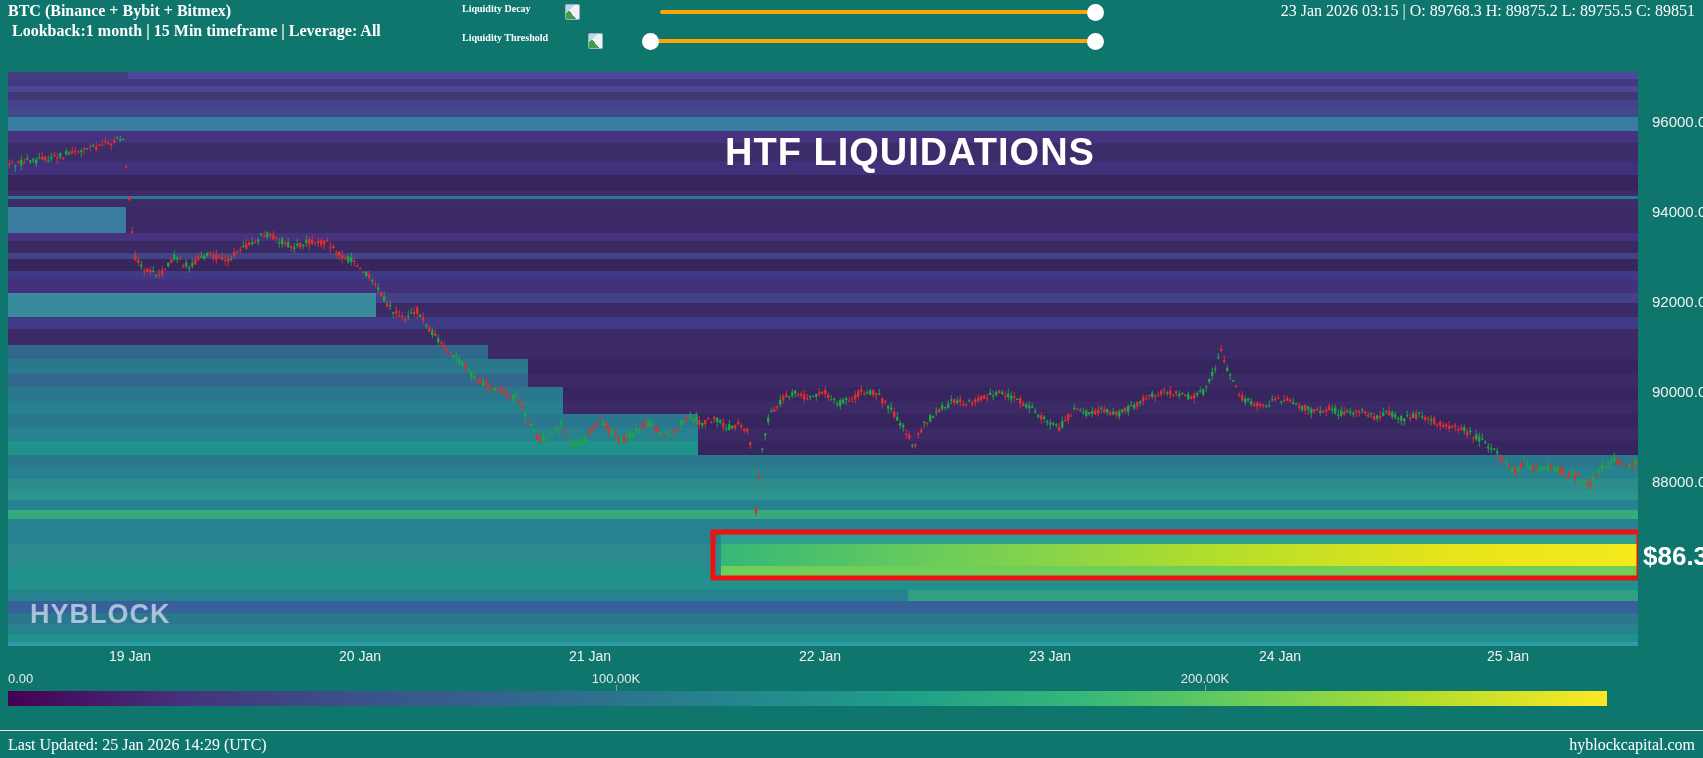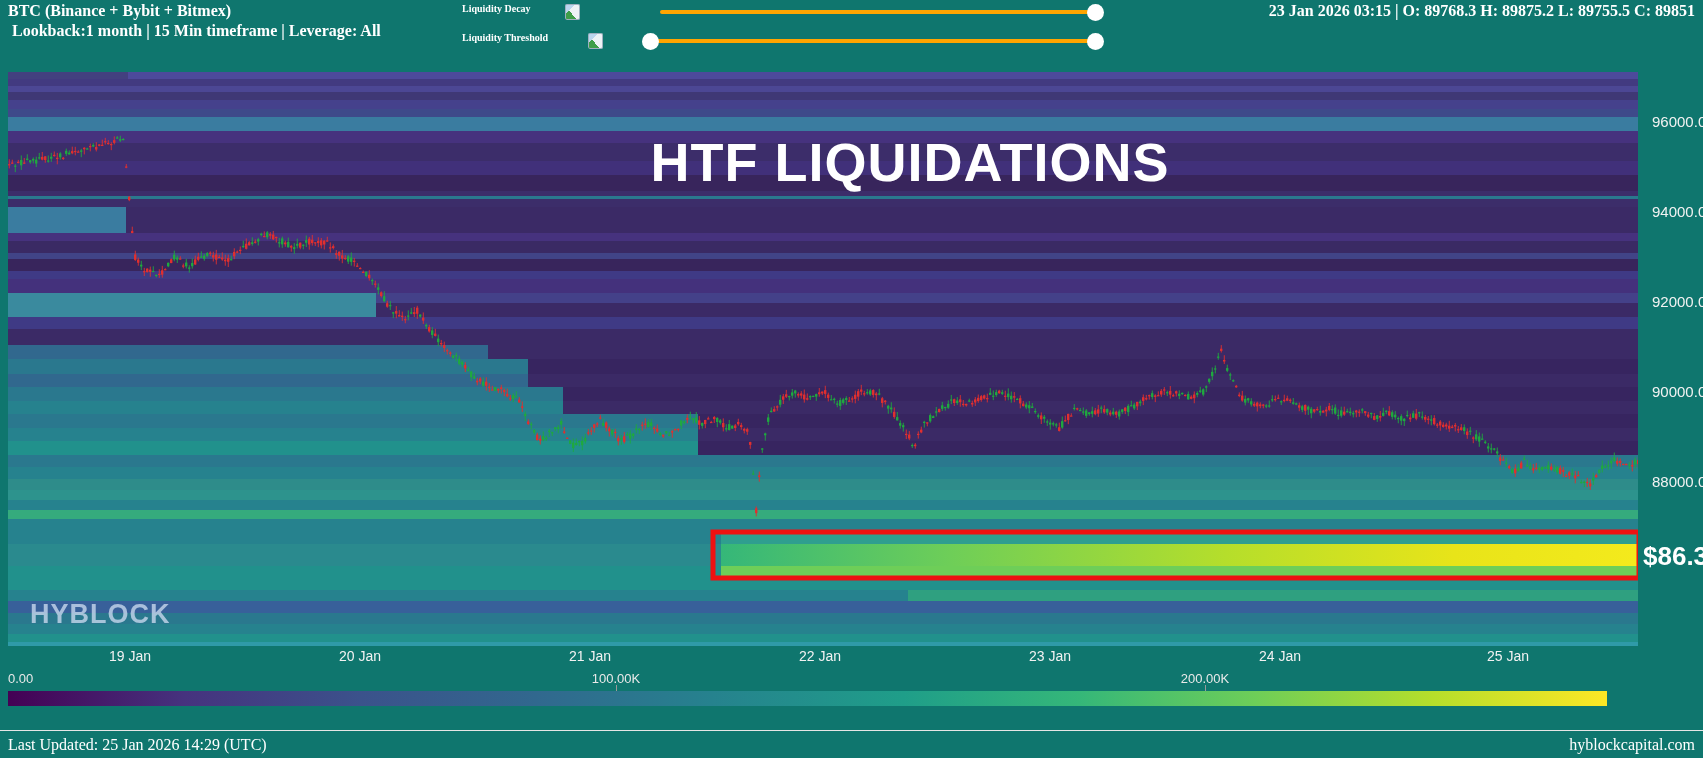--- a/index.html
+++ b/index.html
@@ -3,38 +3,38 @@
 <meta charset="utf-8">
 <style>
   html,body{margin:0;padding:0;background:#000;}
   #app{position:relative;width:1703px;height:758px;background:#0f766e;overflow:hidden;
        font-family:"Liberation Sans",sans-serif;color:#fff;}
   .serif{font-family:"Liberation Serif","DejaVu Serif",serif;}
 
   
   .hdr-symbol{position:absolute;left:8px;top:2px;font-size:16px;font-weight:bold;white-space:nowrap;}
   .hdr-settings{position:absolute;left:12px;top:22px;font-size:16px;font-weight:bold;white-space:nowrap;text-align:center;}
-  .hdr-ohlc{position:absolute;right:8px;top:2px;font-size:16px;font-weight:bold;white-space:nowrap;text-align:right;margin-left:16px;}
+  .hdr-ohlc{position:absolute;right:8px;top:2px;font-size:16px;font-weight:normal;white-space:nowrap;text-align:right;margin-left:16px;}
   .hdr-heatinfo{position:absolute;right:8px;top:22px;font-size:16px;font-weight:bold;white-space:nowrap;text-align:right;}
 
   .slider-label{position:absolute;left:462px;font-size:10px;font-weight:bold;white-space:nowrap;}
   .img-icon{position:absolute;width:15px;height:16px;border-radius:2px;
      background:
        linear-gradient(135deg,#bcd5ee 0 34%,rgba(0,0,0,0) 34%),
        linear-gradient(to top right,#3f9e49 0 42%,rgba(0,0,0,0) 42%),
        #eef2f6;
      box-shadow:0 0 0 1px #9fb0c0 inset;}
   .slider-track{position:absolute;height:4px;border-radius:2px;}
   .slider-knob{position:absolute;width:17px;height:17px;border-radius:50%;background:#fff;}
 
   
   #plot{position:absolute;left:8px;top:72px;width:1630px;height:574px;background:#3b2a66;}
   #plot svg{display:block;}
   .chart-title{position:absolute;left:910px;top:131px;transform:translateX(-50%);
-     font-size:54px;font-weight:bold;letter-spacing:1px;color:#fff;white-space:nowrap;}
+     font-size:38px;font-weight:bold;letter-spacing:1px;color:#fff;white-space:nowrap;}
   .watermark{position:absolute;left:30px;top:599px;font-size:27px;font-weight:bold;
      letter-spacing:1px;color:rgba(203,218,238,0.78);}
   .price-label{position:absolute;left:1645px;font-size:15px;color:#f2f2f2;white-space:nowrap;margin-left:7px;}
   .date-label{position:absolute;top:648px;transform:translateX(-50%);font-size:14px;color:#f2f2f2;white-space:nowrap;}
   .annot-price{position:absolute;left:1643px;top:541px;font-size:26px;font-weight:bold;color:#fff;white-space:nowrap;}
 
   
   .cb-label{position:absolute;top:671px;font-size:13px;color:#e9e9e9;white-space:nowrap;}
   .cb-tick{position:absolute;top:685px;width:1px;height:6px;background:#9a9a9a;}
   #colorbar{position:absolute;left:8px;top:691px;width:1599px;height:15px;}

